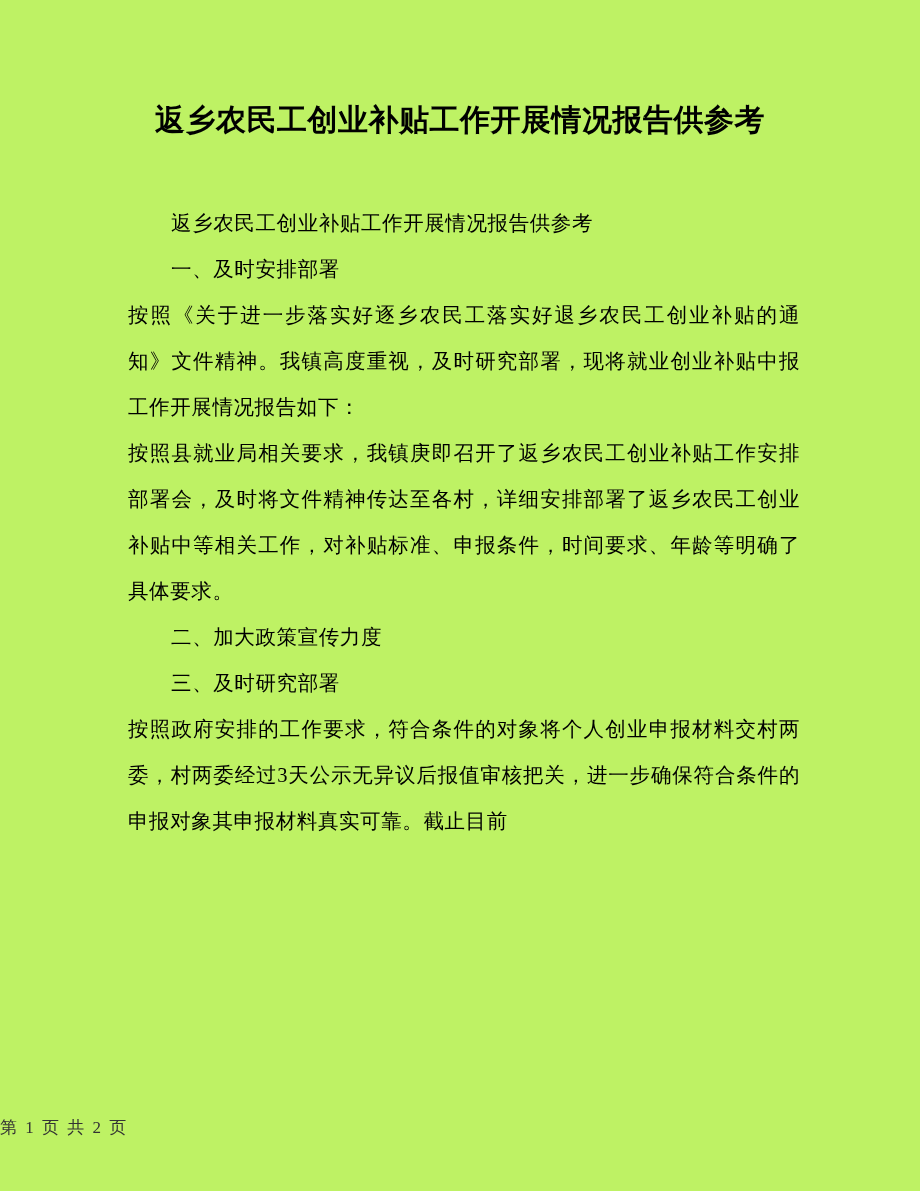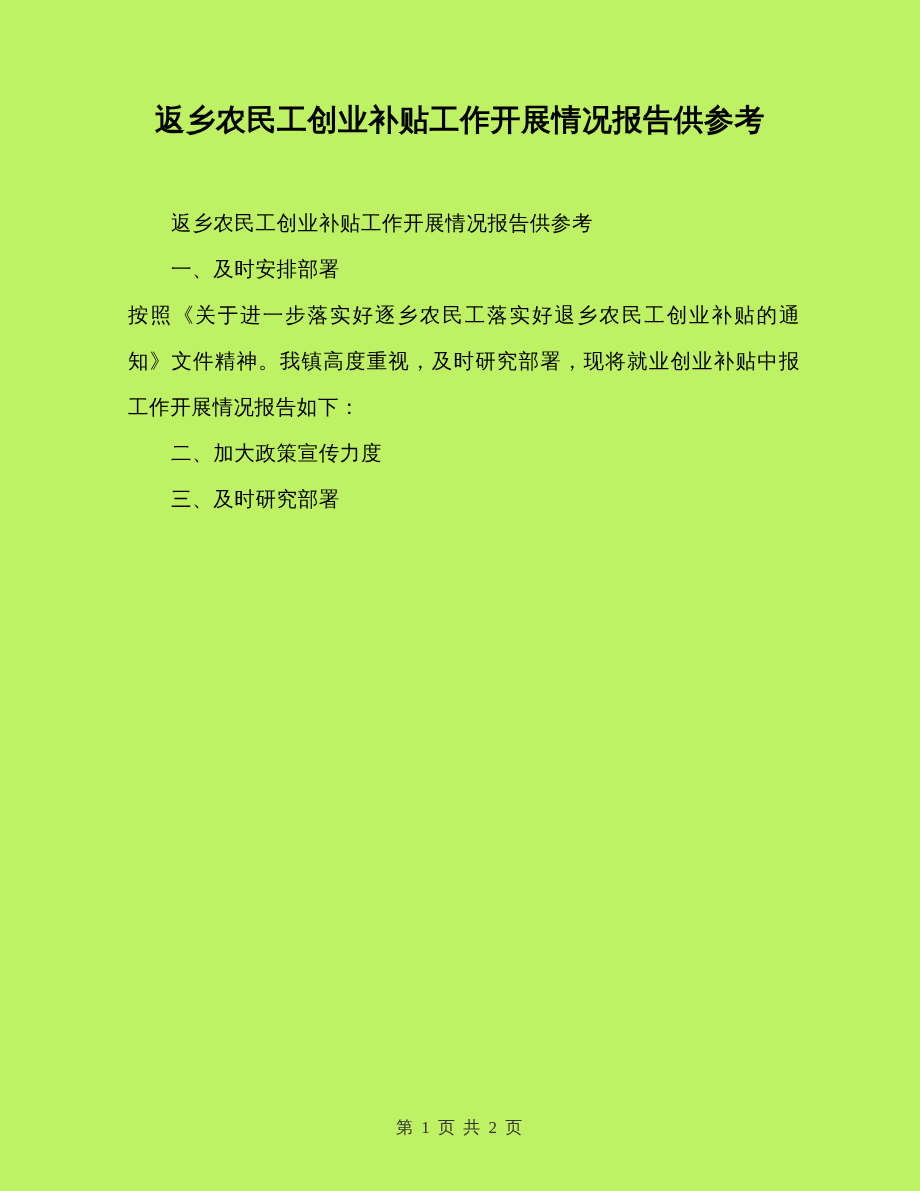--- a/index.html
+++ b/index.html
@@ -51,43 +51,45 @@
     letter-spacing: 0.6px;
   }
   .para.indent {
     text-indent: 2.1em;
   }
   .footer {
     position: absolute;
     left: 0;
     right: 0;
     bottom: 52px;
-    text-align: center;
+    text-align: left;
     font-size: 17px;
     color: #333333;
     letter-spacing: 2px;
     font-family: "Liberation Serif", "DejaVu Serif", serif;
   }
   .footer span {
     display: inline-block;
   }
 </style>
 </head>
 <body>
 
 <div class="page">
 
   <div class="doc-title">返乡农民工创业补贴工作开展情况报告供参考</div>
 
   <div class="body-block">
     <p class="para indent">返乡农民工创业补贴工作开展情况报告供参考</p>
     <p class="para indent">一、及时安排部署</p>
     <p class="para">按照《关于进一步落实好逐乡农民工落实好退乡农民工创业补贴的通知》文件精神。我镇高度重视，及时研究部署，现将就业创业补贴中报工作开展情况报告如下：</p>
+    <p class="para">按照县就业局相关要求，我镇庚即召开了返乡农民工创业补贴工作安排部署会，及时将文件精神传达至各村，详细安排部署了返乡农民工创业补贴中等相关工作，对补贴标准、申报条件，时间要求、年龄等明确了具体要求。</p>
     <p class="para indent">二、加大政策宣传力度</p>
     <p class="para indent">三、及时研究部署</p>
+    <p class="para">按照政府安排的工作要求，符合条件的对象将个人创业申报材料交村两委，村两委经过3天公示无异议后报值审核把关，进一步确保符合条件的申报对象其申报材料真实可靠。截止目前</p>
   </div>
 
   <div class="footer">
     <span>第</span>
     <span>1</span>
     <span>页  共</span>
     <span>2</span>
     <span>页</span>
   </div>
 

